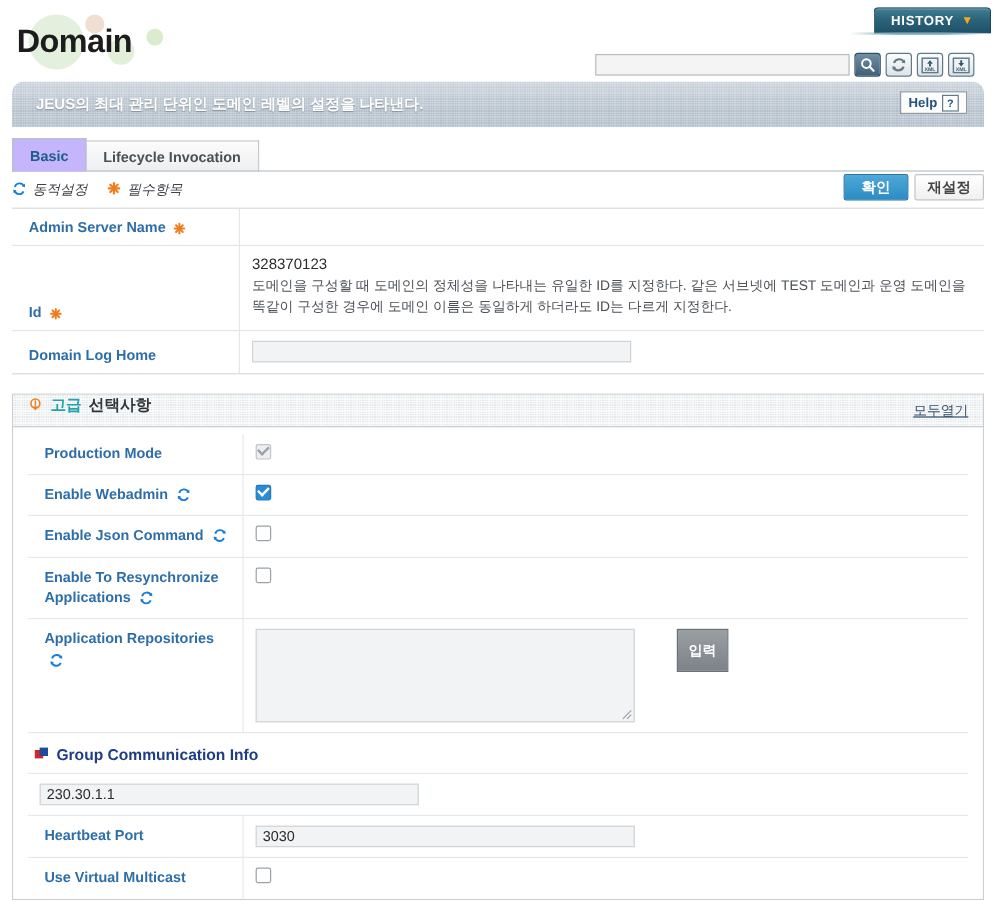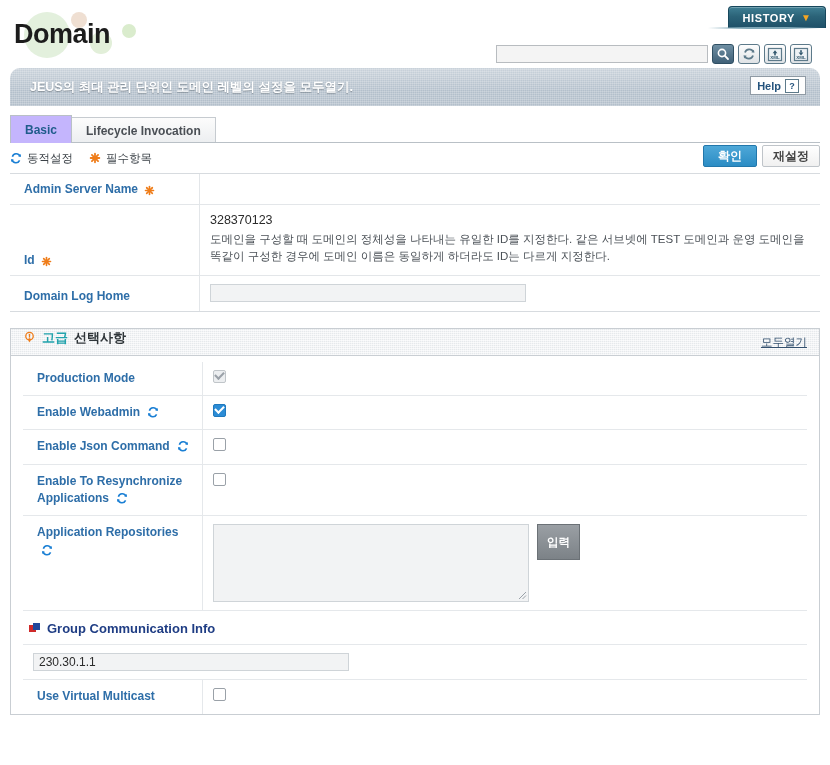--- a/index.html
+++ b/index.html
@@ -98,21 +98,21 @@
     color:#4a4f55;cursor:pointer;margin-right:-1px;
   }
   .tab.active{
     background:#c4b5fd;color:#1f5c8b;height:28px;
     border-color:#b9c0c6;position:relative;z-index:2;
   }
   .tabstrip-line{position:absolute;left:0;right:0;bottom:0;height:1px;background:#b9c0c6;}
 
   
   .legendbar{position:relative;height:30px;margin:0 10px;display:flex;align-items:center;}
-  .legend-item{display:flex;align-items:center;gap:5px;margin-right:16px;font-size:11.5px;color:#3c4248;}
+  .legend-item{display:flex;align-items:flex-start;gap:5px;margin-right:16px;font-size:11.5px;color:#3c4248;font-style:italic;}
   .btnset{position:absolute;right:0;top:2px;display:flex;gap:5px;}
   .btn{
     height:22px;min-width:54px;box-sizing:border-box;padding:0 10px;
     display:flex;align-items:center;justify-content:center;
     font-size:12px;font-weight:bold;cursor:pointer;border-radius:2px;
   }
   .btn-primary{background:linear-gradient(180deg,#4ea8d8,#2b8cc4);border:1px solid #2277ab;color:#fff;}
   .btn-default{background:linear-gradient(180deg,#ffffff,#f0f0f0);border:1px solid #bfc4c9;color:#444;}
 
   
@@ -180,21 +180,21 @@
     border:1px solid #cfd4d8;background:#f2f3f4;outline:none;
     font-size:12px;padding:3px 5px;color:#2b2b2b;
     font-family:"Liberation Sans","DejaVu Sans",sans-serif;
   }
   .ta-wrap{position:relative;width:316px;height:78px;}
   .ta-grip{position:absolute;right:2px;bottom:2px;width:10px;height:10px;pointer-events:none;}
   .btn-input{
     height:36px;padding:16px 9px;box-sizing:border-box;
     display:flex;align-items:center;justify-content:center;
     background:linear-gradient(180deg,#9a9fa4,#7c8287);
-    border:1px solid #6b7176;color:#fff;font-size:11.5px;font-weight:bold;cursor:pointer;
+    border:1px solid #6b7176;color:#fff;font-size:11.5px;font-weight:bold;cursor:pointer;margin-left:27px;
   }
   .sub-head{
     display:flex;align-items:center;gap:7px;
     padding:10px 0 8px 6px;border-bottom:1px solid #e5e8eb;
     font-size:13px;font-weight:bold;color:#1f3d84;
   }
   .sq-ico{width:11px;height:11px;position:relative;display:inline-block;}
   .sq-ico i{position:absolute;display:block;}
   .sq-ico i.a{left:0;top:2px;width:7px;height:7px;background:#cf2a2a;}
   .sq-ico i.b{left:4px;top:0;width:7px;height:7px;background:#20489c;}
@@ -248,21 +248,21 @@
           <rect x="1.5" y="1.5" width="13" height="12" fill="#eef2f5" stroke="#5d7a8a" stroke-width="1.2"></rect>
           <polygon points="8,8.4 10.4,5.4 5.6,5.4" fill="#33586e"></polygon>
           <rect x="7.2" y="3.2" width="1.6" height="2.4" fill="#33586e"></rect>
           <text x="8" y="12.2" text-anchor="middle" font-size="4.4" font-weight="bold" fill="#33586e" font-family="Liberation Sans, sans-serif">XML</text>
         </svg>
       </div>
     </div>
   </div>
 
   <div class="banner">
-    <div class="banner-text">JEUS의 최대 관리 단위인 도메인 레벨의 설정을 모두열기.</div>
+    <div class="banner-text">JEUS의 최대 관리 단위인 도메인 레벨의 설정을 나타낸다.</div>
     <div class="help-btn">
       <span>Help</span>
       <span class="help-q">?</span>
     </div>
   </div>
 
   <div class="tabstrip">
     <div class="tab active">
       <span>Basic</span>
     </div>
@@ -447,20 +447,28 @@
           </span>
         <span>Group Communication Info</span>
       </div>
 
       <div class="arow">
         <div class="aval">
           <input class="txt" type="text" value="230.30.1.1" style="">
         </div>
       </div>
 
+      <div class="arow">
+        <div class="alab">
+          <span>Heartbeat Port</span>
+        </div>
+        <div class="aval">
+          <input class="txt" type="text" value="3030" style="">
+        </div>
+      </div>
 
       <div class="arow">
         <div class="alab">
           <span>Use Virtual Multicast</span>
         </div>
         <div class="aval">
           <span class="cb"></span>
         </div>
       </div>
 

